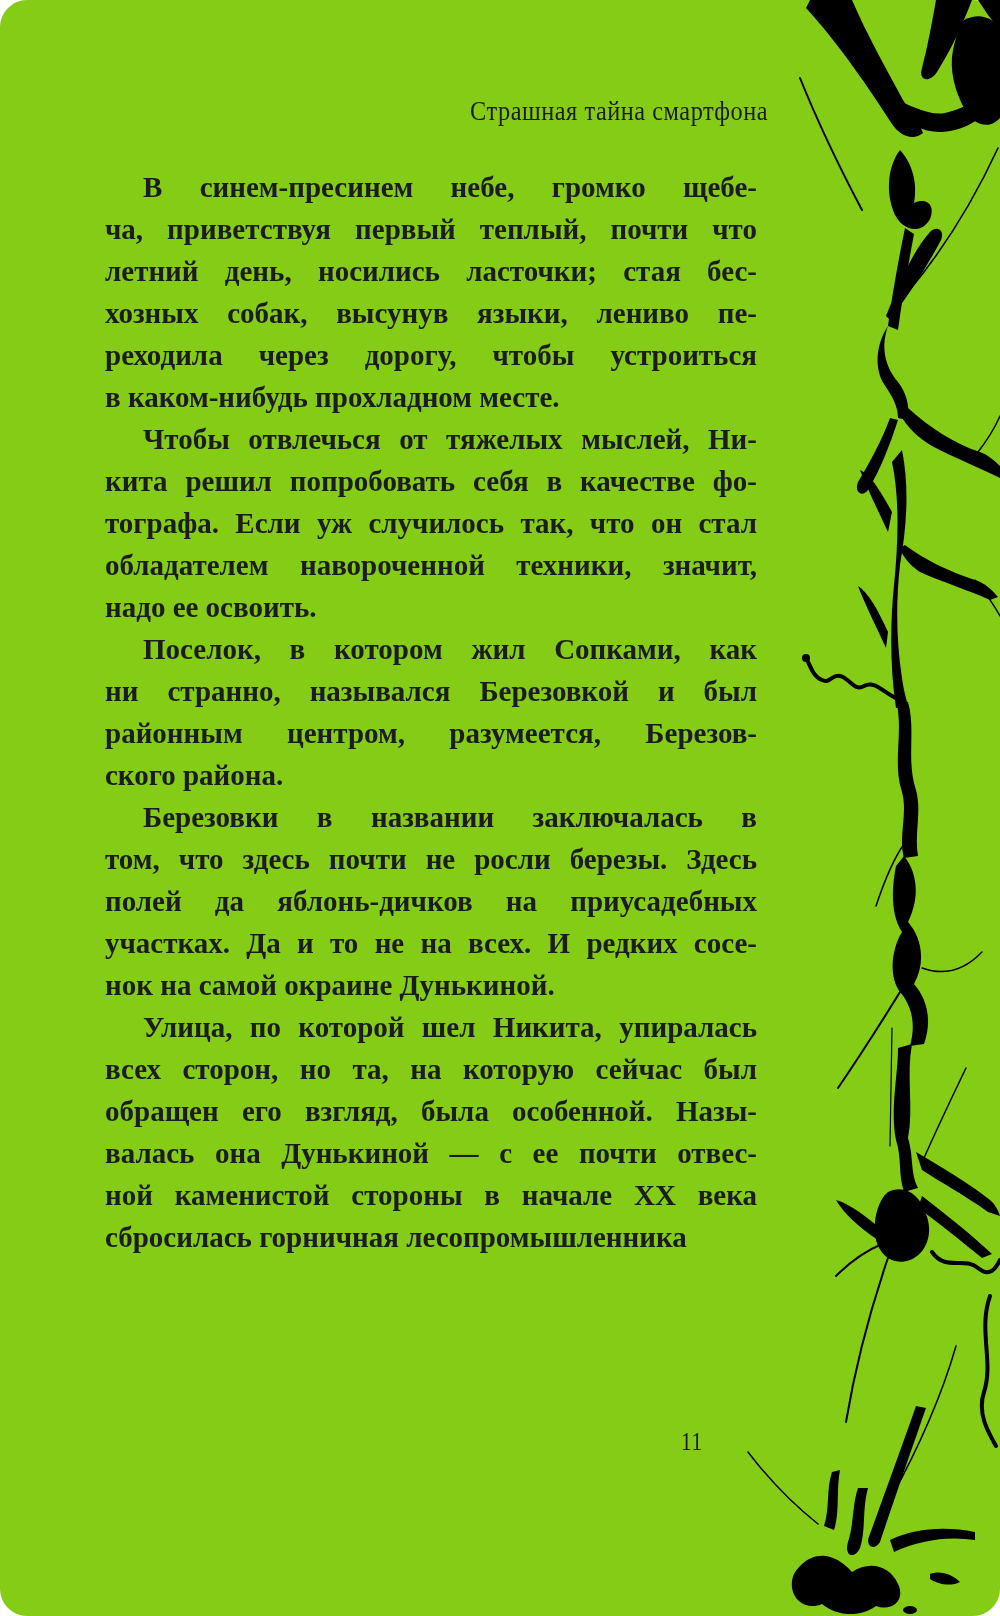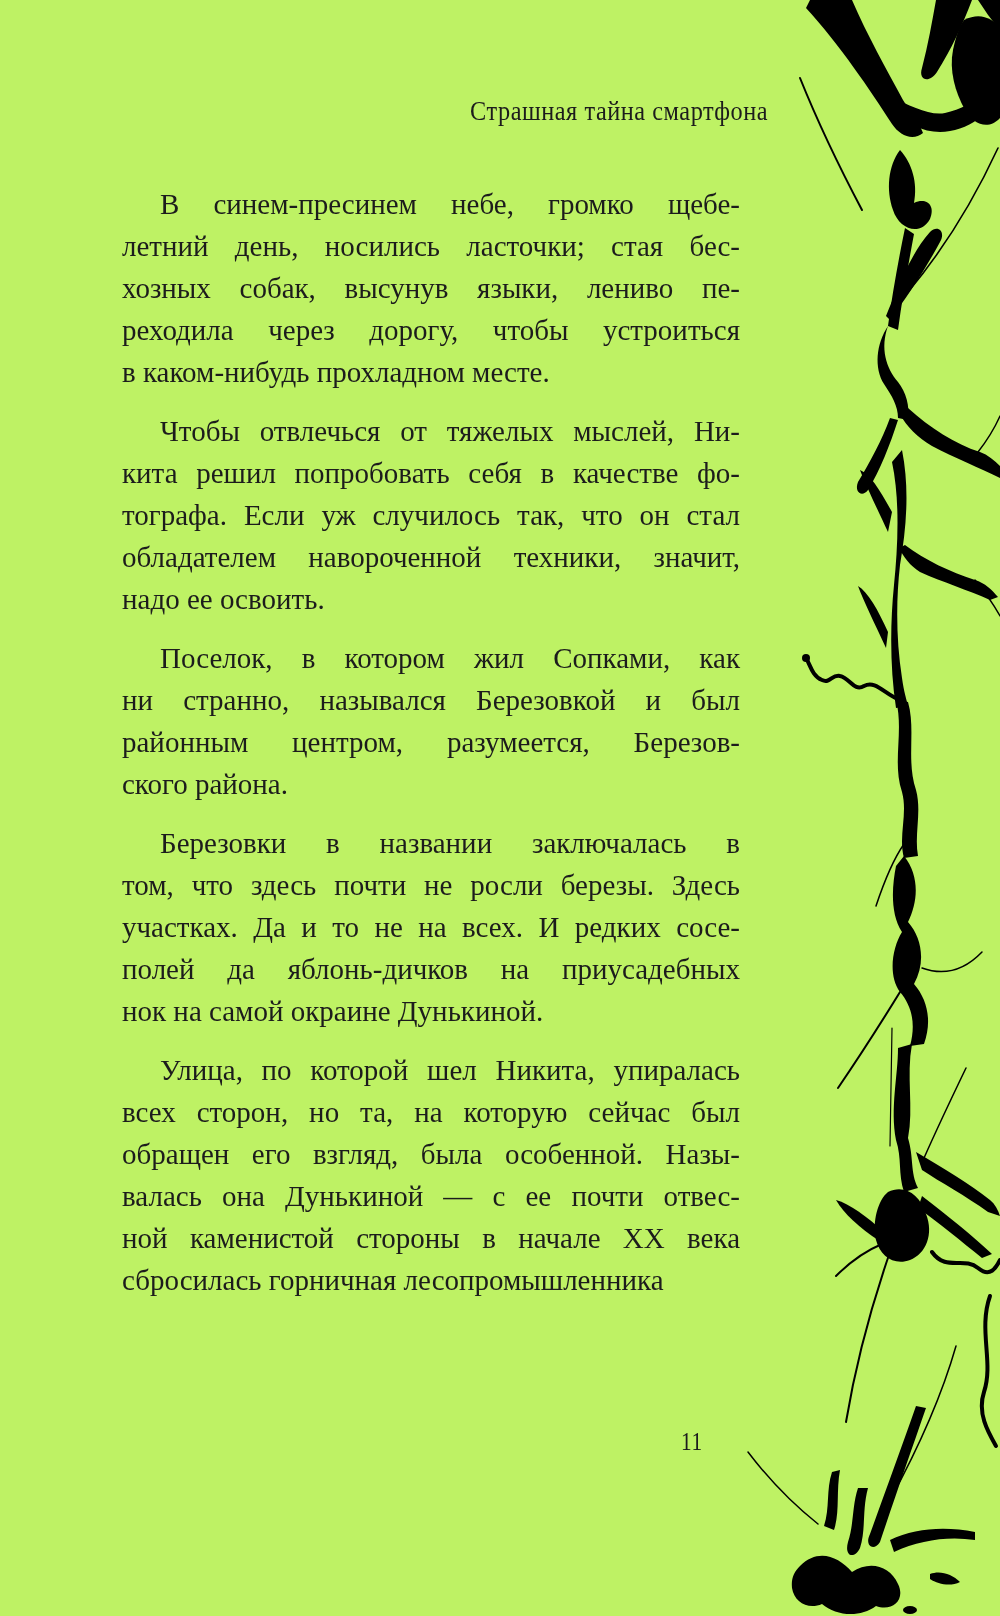--- a/index.html
+++ b/index.html
@@ -25,21 +25,21 @@
     font-weight: 500;
   }
   .body-text {
     position: absolute;
     left: 105px;
     top: 166px;
     width: 652px;
     font-size: 29px;
     line-height: 42px;
   }
-  .para { margin: 17px; }
+  .para { margin: 0; font-weight: bold; }
   .line {
     text-align: justify;
     text-align-last: justify;
     white-space: normal;
   }
   .line.plast { text-align-last: left; }
   .line.first { text-indent: 38px; }
   .page-number {
     position: absolute;
     left: 666px;
@@ -53,27 +53,28 @@
   .ornament {
     position: absolute;
     top: 0; right: 0;
     width: 260px; height: 1616px;
     pointer-events: none;
   }
 </style>
 </head>
 <body>
 
-<div class="page" style="background: #bef264; color: rgb(28, 28, 28);">
+<div class="page" style="background: #84cc16; color: rgb(28, 28, 28); border-radius: 27px;">
 
   <div class="running-header">Страшная тайна смартфона</div>
 
   <div class="body-text">
       <div class="para">
         <div class="line first">В синем-пресинем небе, громко щебе-</div>
+        <div class="line">ча, приветствуя первый теплый, почти что</div>
         <div class="line">летний день, носились ласточки; стая бес-</div>
         <div class="line">хозных собак, высунув языки, лениво пе-</div>
         <div class="line">реходила через дорогу, чтобы устроиться</div>
         <div class="line plast">в каком-нибудь прохладном месте.</div>
       </div>
       <div class="para">
         <div class="line first">Чтобы отвлечься от тяжелых мыслей, Ни-</div>
         <div class="line">кита решил попробовать себя в качестве фо-</div>
         <div class="line">тографа. Если уж случилось так, что он стал</div>
         <div class="line">обладателем навороченной техники, значит,</div>
@@ -81,22 +82,22 @@
       </div>
       <div class="para">
         <div class="line first">Поселок, в котором жил Сопками, как</div>
         <div class="line">ни странно, назывался Березовкой и был</div>
         <div class="line">районным центром, разумеется, Березов-</div>
         <div class="line plast">ского района.</div>
       </div>
       <div class="para">
         <div class="line first">Березовки в названии заключалась в</div>
         <div class="line">том, что здесь почти не росли березы. Здесь</div>
+        <div class="line">полей да яблонь-дичков на приусадебных</div>
         <div class="line">участках. Да и то не на всех. И редких сосе-</div>
-        <div class="line">полей да яблонь-дичков на приусадебных</div>
         <div class="line plast">нок на самой окраине Дунькиной.</div>
       </div>
       <div class="para">
         <div class="line first">Улица, по которой шел Никита, упиралась</div>
         <div class="line">всех сторон, но та, на которую сейчас был</div>
         <div class="line">обращен его взгляд, была особенной. Назы-</div>
         <div class="line">валась она Дунькиной — с ее почти отвес-</div>
         <div class="line">ной каменистой стороны в начале XX века</div>
         <div class="line plast">сбросилась горничная лесопромышленника</div>
       </div>

